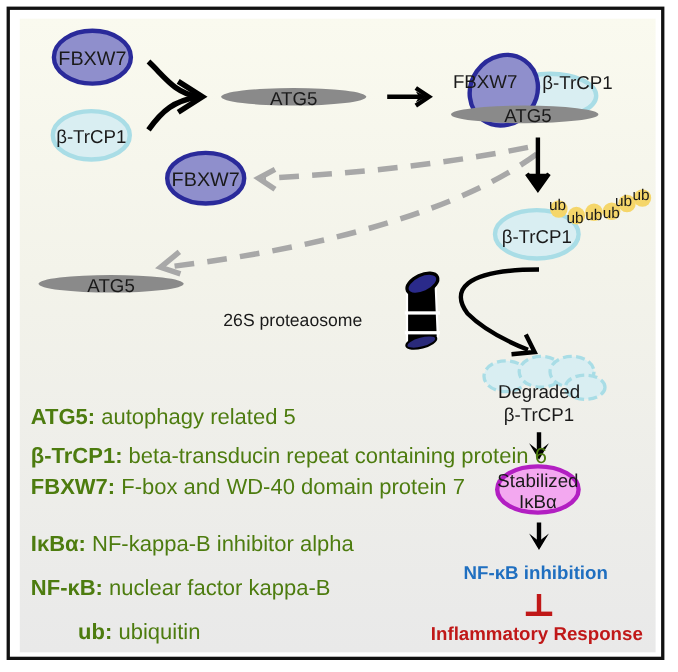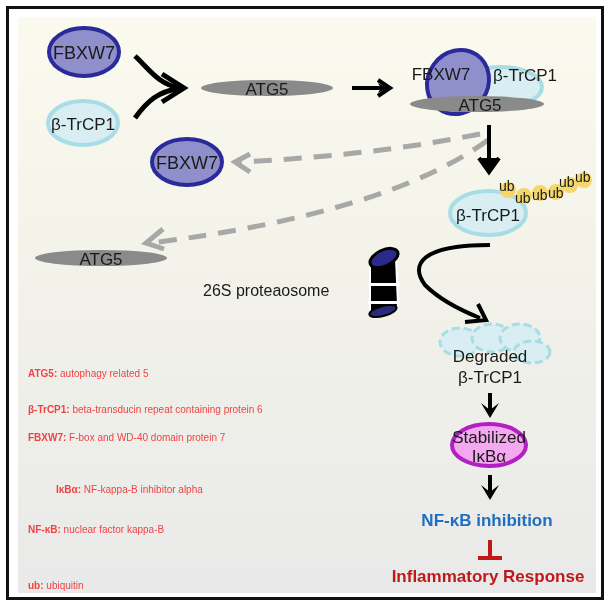--- a/index.html
+++ b/index.html
@@ -2,21 +2,21 @@
 <html><head>
 <meta charset="utf-8">
 <style>
   html, body { margin:0; padding:0; background:#ffffff; }
   body { width:616px; height:611px; position:relative; overflow:hidden; font-family:"Liberation Sans", sans-serif; }
   #frame { position:absolute; left:6px; top:6px; width:598px; height:594px; border:3px solid #111; box-sizing:border-box; background:#ffffff; }
   #panel { position:absolute; left:18px; top:17px; width:578px; height:576px;
     background: linear-gradient(to bottom, #fafaef 0%, #f3f3ea 40%, #e9e9e9 100%); }
   svg { position:absolute; left:0; top:0; }
   .lbl { font-family:"Liberation Sans", sans-serif; }
-  .legend { position:absolute; left:28px; font-size:10px; color:#ef4444; font-family:"Liberation Sans", sans-serif; white-space:nowrap; }
+  .legend { position:absolute; left:28px; font-size:20px; color:#4d7c0f; font-family:"Liberation Sans", sans-serif; white-space:nowrap; }
   .legend b { font-weight:bold; }
 </style>
 </head>
 <body>
 
 <div id="frame"></div>
 <div id="panel"></div>
 
 <svg width="616" height="611" viewBox="0 0 616 611">
   <defs>
@@ -136,15 +136,15 @@
     <rect x="488" y="540" width="4" height="18" fill="#c01818"></rect>
     <rect x="478" y="556" width="24" height="4" fill="#c01818"></rect>
   </g>
 
   <text class="lbl" x="488" y="582" font-size="17" font-weight="bold" text-anchor="middle" fill="#c01818">Inflammatory Response</text>
 </svg>
 
 <div class="legend" style="top:368px;"><b>ATG5:</b><span> autophagy related 5</span></div>
 <div class="legend" style="top:404px;"><b>β-TrCP1:</b><span> beta-transducin repeat containing protein 6</span></div>
 <div class="legend" style="top:432px;"><b>FBXW7:</b><span> F-box and WD-40 domain protein 7</span></div>
-<div class="legend" style="top:484px;margin-left:28px;"><b>IκBα:</b><span> NF-kappa-B inhibitor alpha</span></div>
+<div class="legend" style="top:484px;"><b>IκBα:</b><span> NF-kappa-B inhibitor alpha</span></div>
 <div class="legend" style="top:524px;text-align:center;"><b>NF-κB:</b><span> nuclear factor kappa-B</span></div>
-<div class="legend" style="top:580px;"><b>ub:</b><span> ubiquitin</span></div>
+<div class="legend" style="top:564px;margin-left:43px;"><b>ub:</b><span> ubiquitin</span></div>
 
 </body></html>

